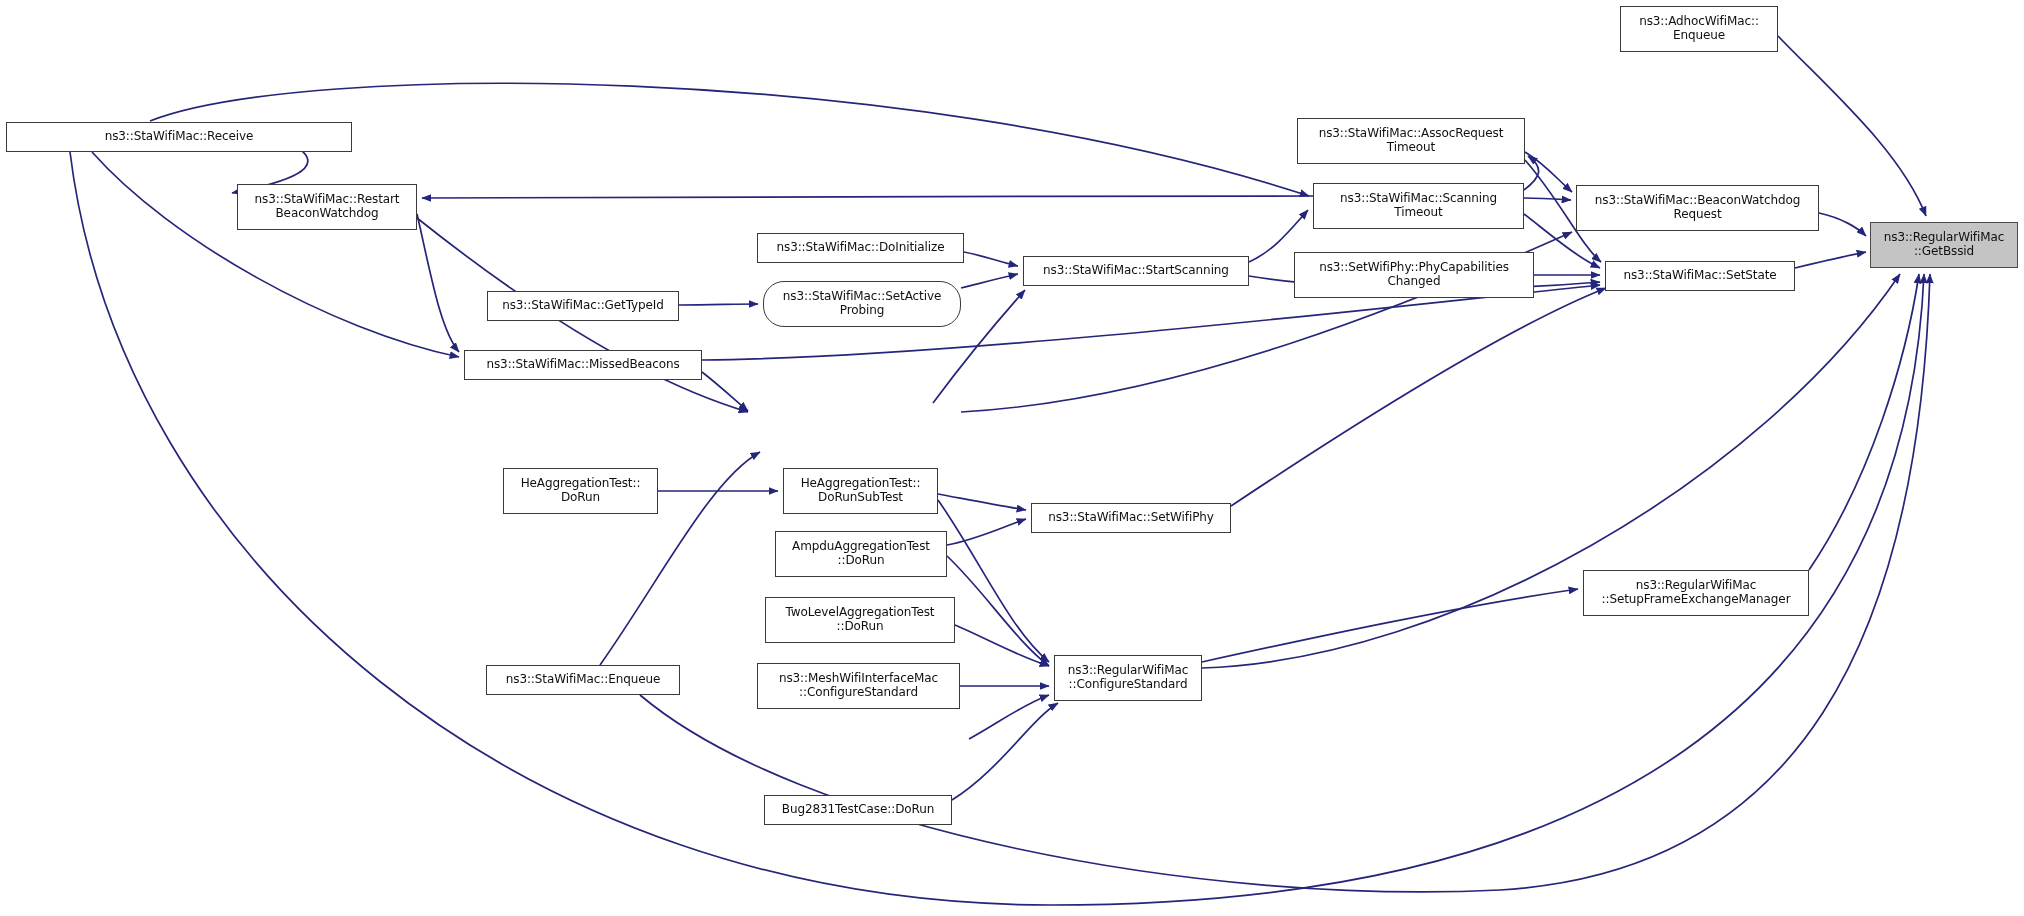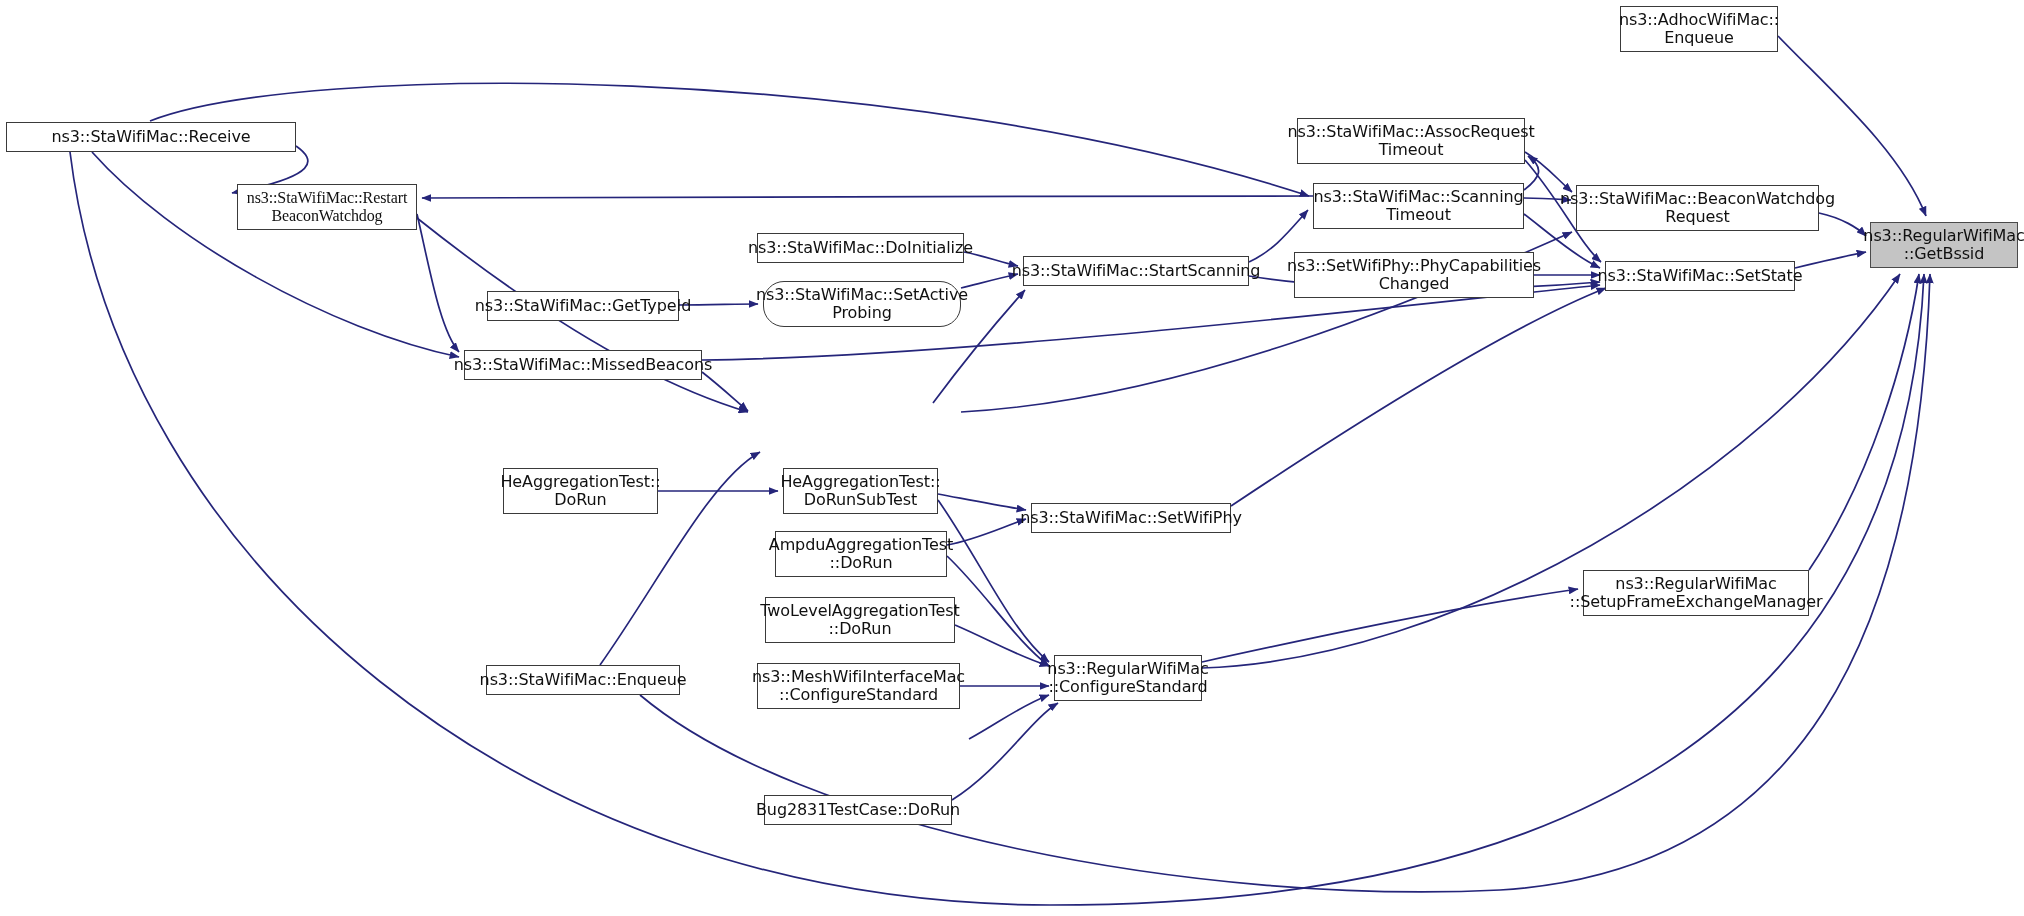--- a/index.html
+++ b/index.html
@@ -15,21 +15,21 @@
     position:absolute;
     box-sizing:border-box;
     border:1.4px solid #3a3a3a;
     background:#ffffff;
     color:#101010;
     display:flex;
     align-items:center;
     justify-content:center;
     text-align:center;
     line-height:1.14;
-    font-size:16px;
+    font-size:12px;
     letter-spacing:-0.1px;
     white-space:pre-line;
     padding:0 4px;
     z-index:5;
   }
   .node.focus{
     background:#c4c4c4;
     border:1.6px solid #4a4a4a;
   }
 </style>
@@ -122,22 +122,22 @@
       <path d="M1795,268 C1820,262 1845,256 1866,252"></path>
 
       <path d="M1809,570 C1870,480 1906,360 1919,274"></path>
 
       <path d="M1778,36 C1830,90 1900,150 1926,216"></path>
 
       <path d="M1524,190 C1540,178 1545,168 1528,156"></path>
     </g>
   </svg>
 
-  <div class="node" style="left:6px;top:122px;width:290px;height:30px;">ns3::StaWifiMac::Receive</div>
-  <div class="node" style="left:237px;top:184px;width:180px;height:46px;font-family:Liberation Serif, serif;">ns3::StaWifiMac::Restart
+  <div class="node" style="left:6px;top:122px;width:346px;height:30px;">ns3::StaWifiMac::Receive</div>
+  <div class="node" style="left:237px;top:184px;width:180px;height:46px;">ns3::StaWifiMac::Restart
 BeaconWatchdog</div>
   <div class="node" style="left:757px;top:233px;width:207px;height:30px;">ns3::StaWifiMac::DoInitialize</div>
   <div class="node" style="left:487px;top:291px;width:192px;height:30px;">ns3::StaWifiMac::GetTypeId</div>
   <div class="node" style="left:763px;top:281px;width:198px;height:46px;border-radius:21px;">ns3::StaWifiMac::SetActive
 Probing</div>
   <div class="node" style="left:464px;top:350px;width:238px;height:30px;">ns3::StaWifiMac::MissedBeacons</div>
   <div class="node" style="left:503px;top:468px;width:155px;height:46px;">HeAggregationTest::
 DoRun</div>
   <div class="node" style="left:783px;top:468px;width:155px;height:46px;">HeAggregationTest::
 DoRunSubTest</div>

